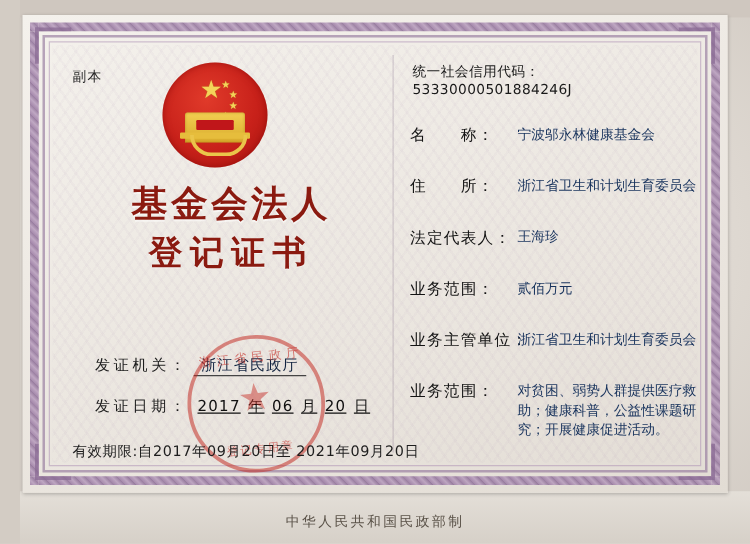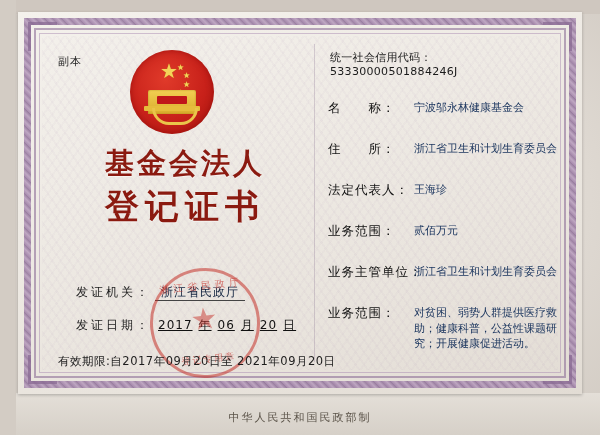--- a/index.html
+++ b/index.html
@@ -168,21 +168,21 @@
     text-shadow: 0 1px 0 rgba(255,255,255,0.5);
   }
   .title-big2 {
     position: absolute;
     left: 38px;
     top: 148px;
     width: 210px;
     text-align: center;
     font-family: "DejaVu Serif", "Liberation Serif", serif;
     font-weight: bold;
-    font-size: 34px;
+    font-size: 27px;
     letter-spacing: 6px;
     color: #8b1a10;
     text-shadow: 0 1px 0 rgba(255,255,255,0.5);
   }
   .title-sub {
     position: absolute;
     left: 38px;
     top: 192px;
     width: 210px;
     text-align: center;

